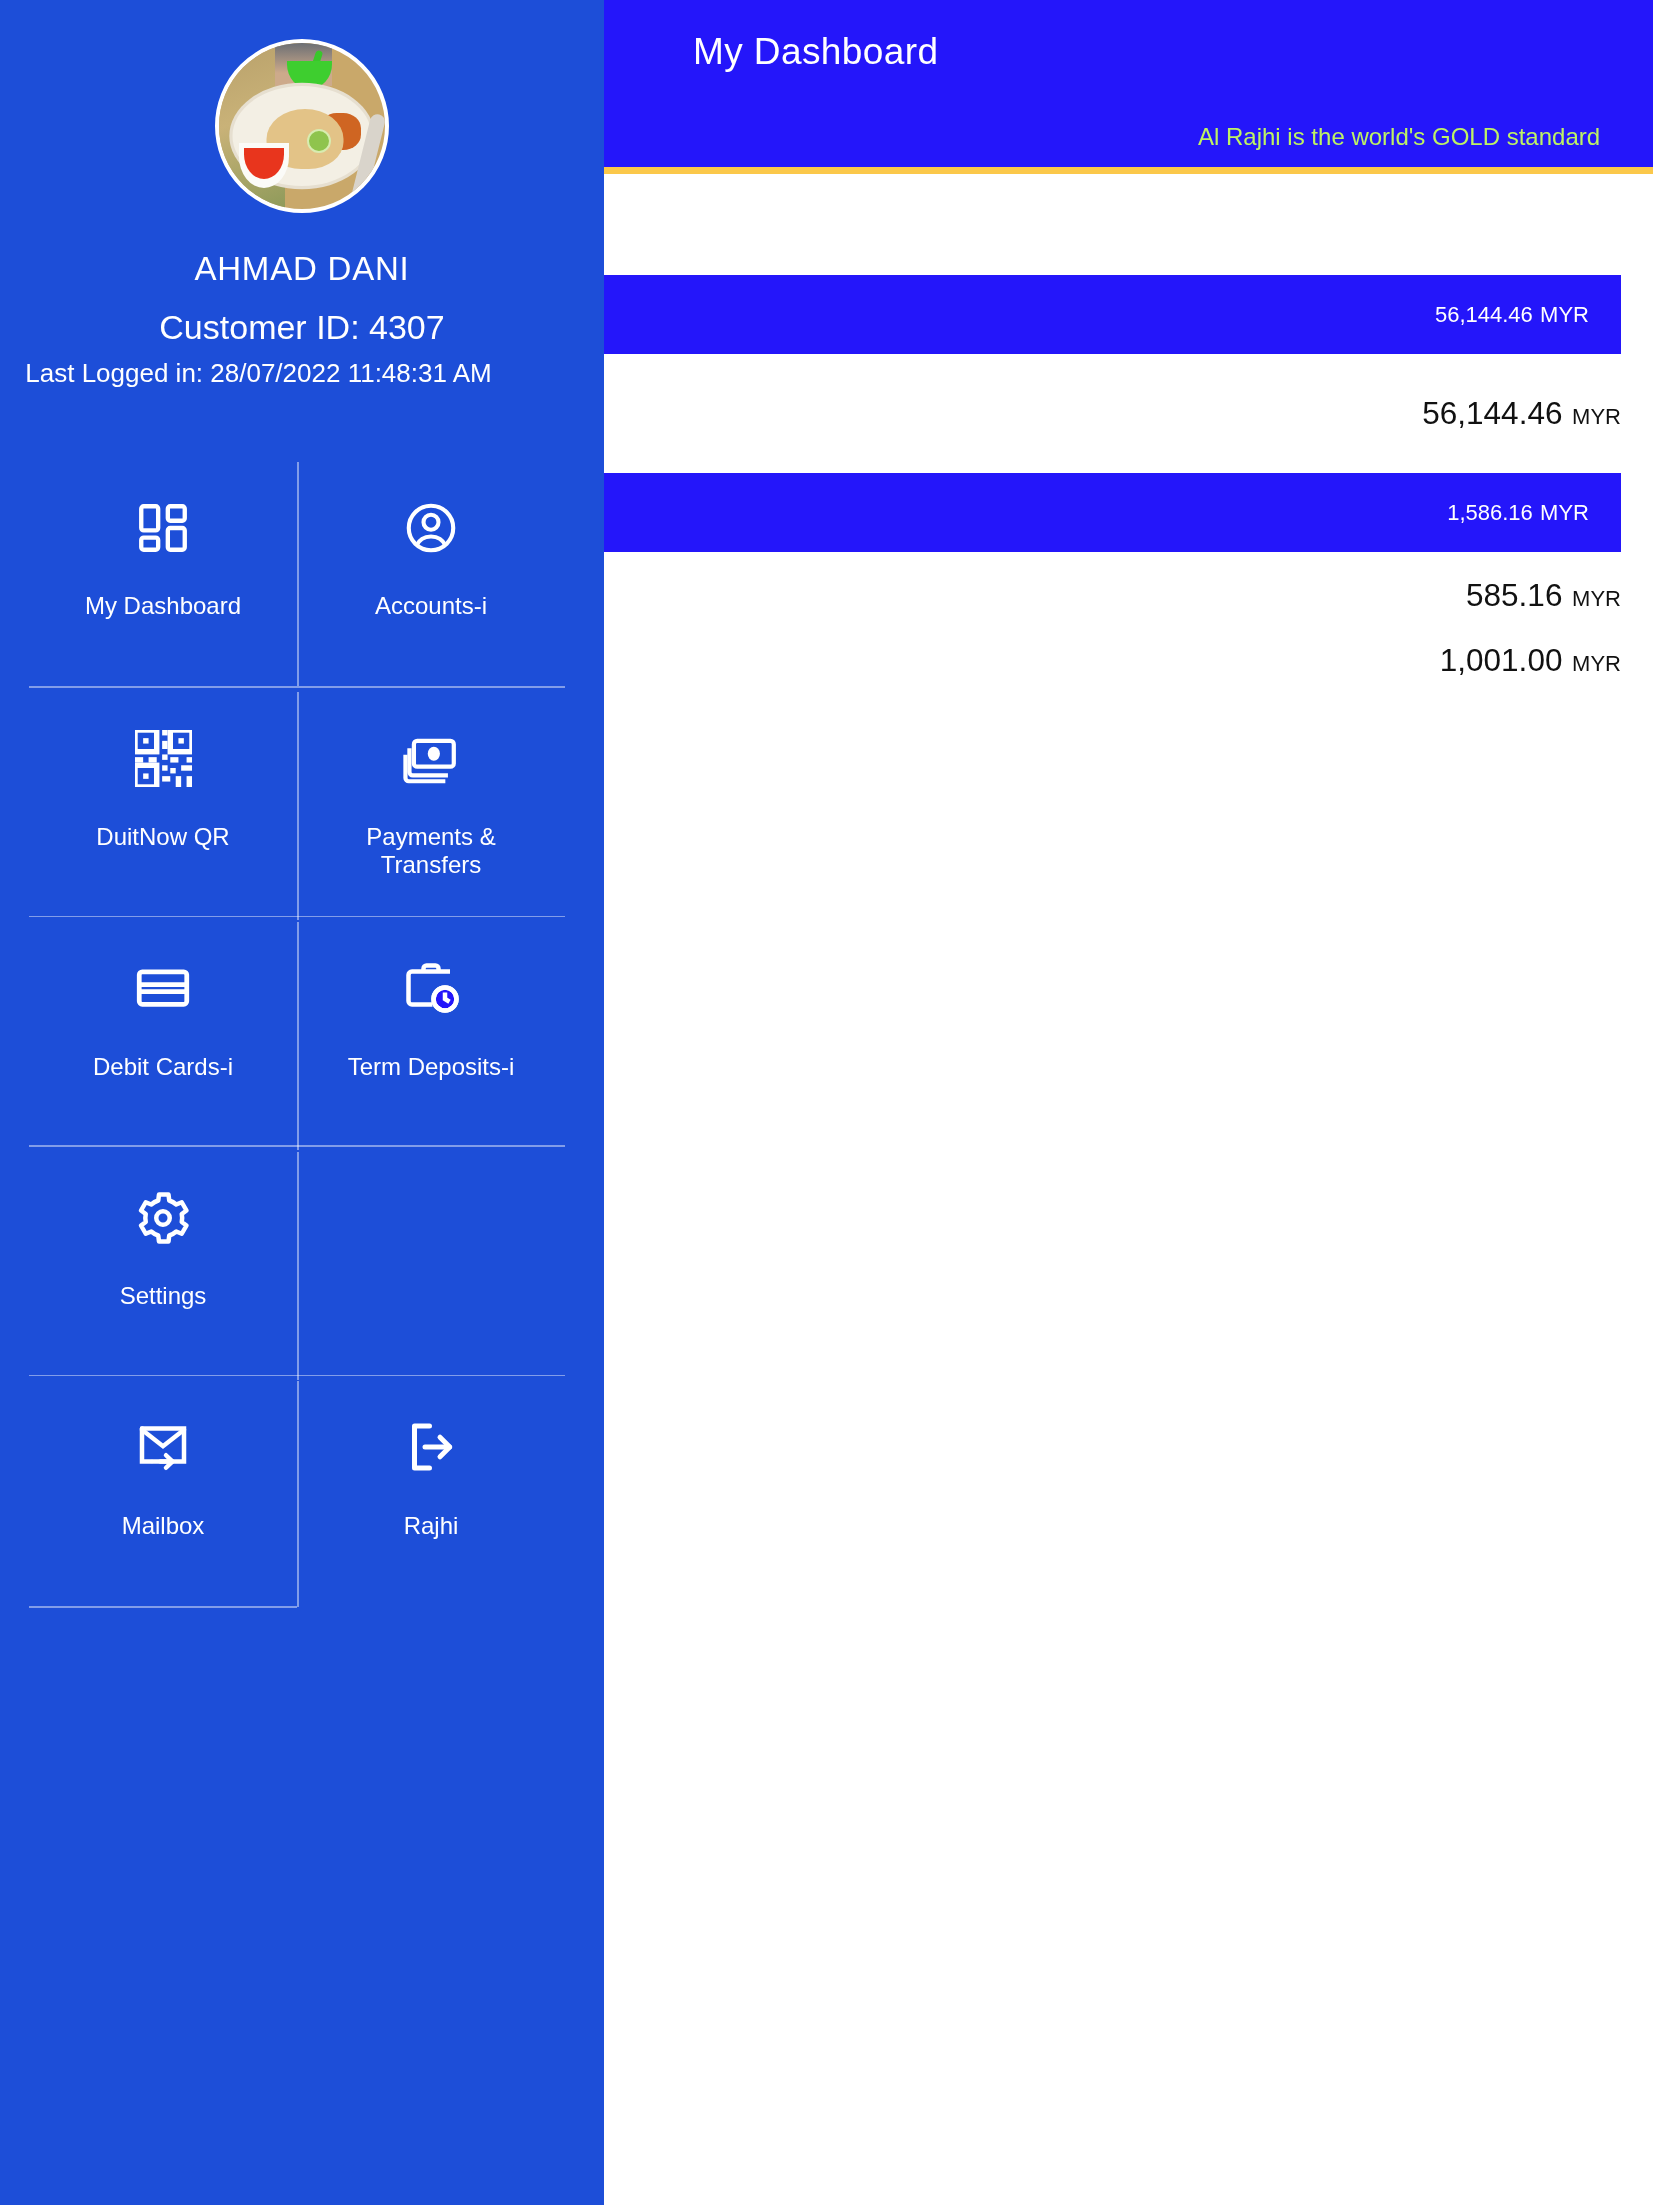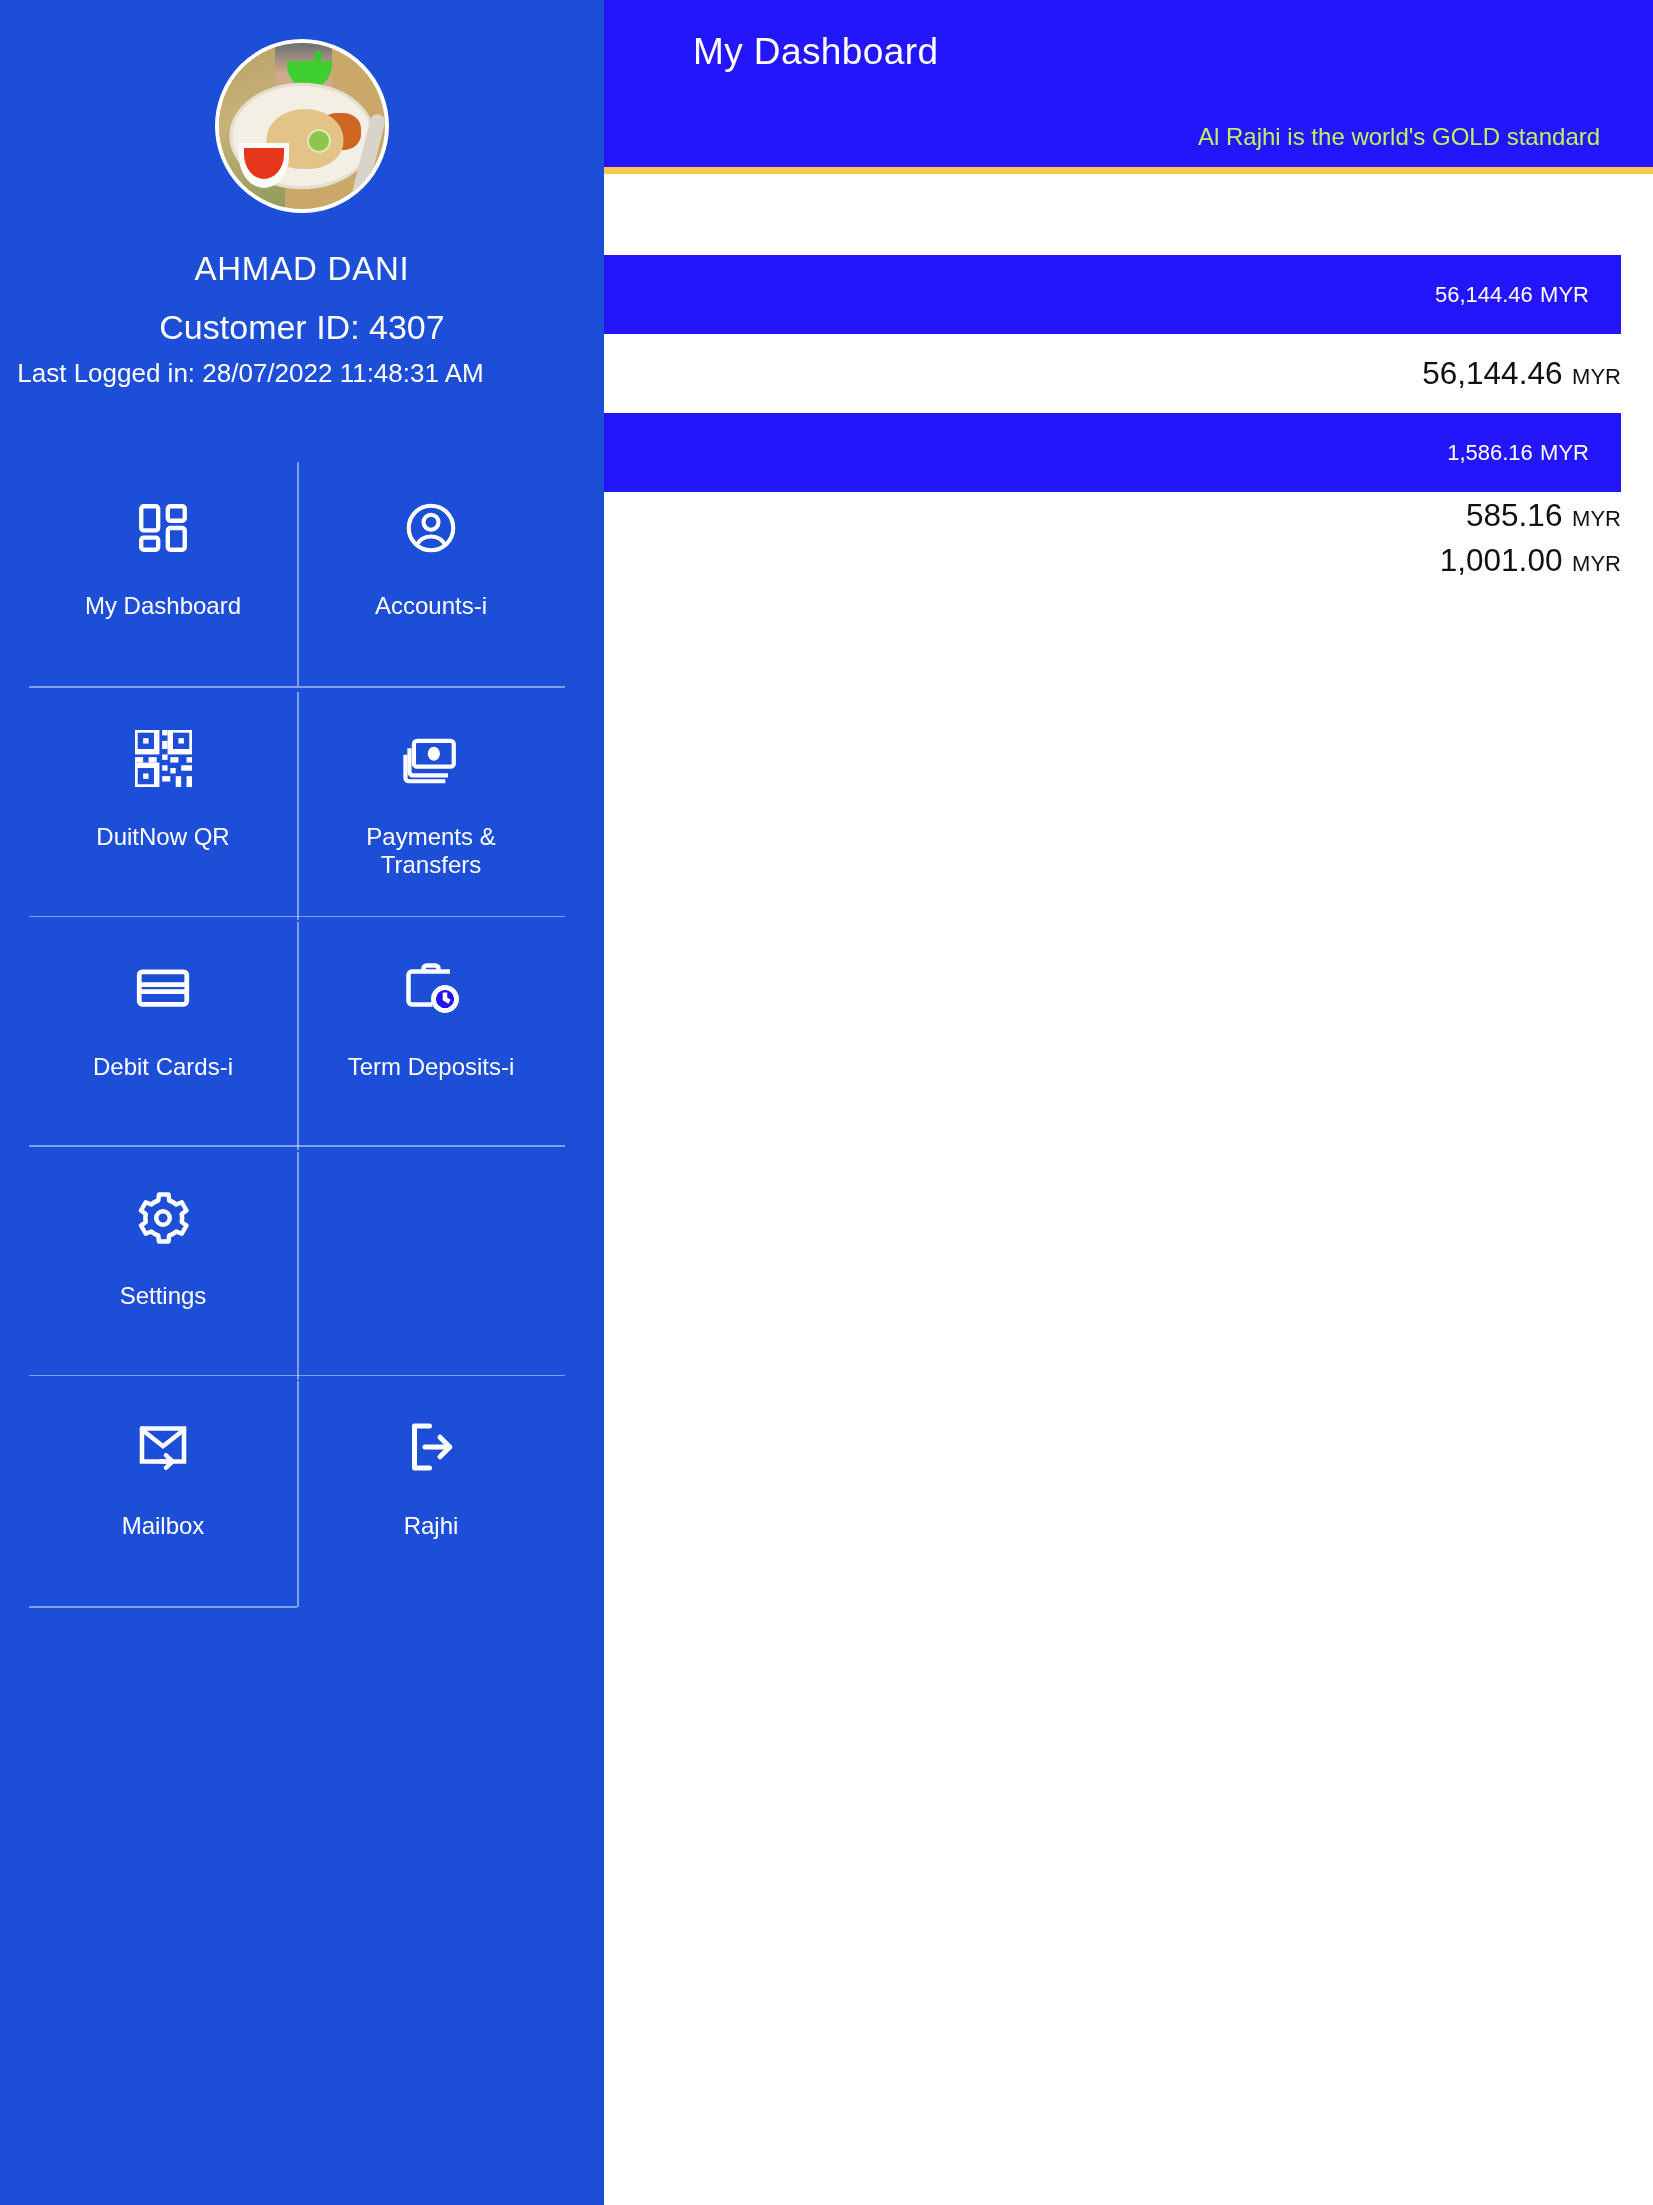--- a/index.html
+++ b/index.html
@@ -138,21 +138,21 @@
   .cust-id {
     position: absolute;
     left: 0; top: 308px;
     width: 604px;
     text-align: center;
     color: #ffffff;
     font-size: 34px;
   }
   .last-login {
     position: absolute;
-    left: 1px; top: 358px;
+    left: 9px; top: 358px;
     width: 499px;
     text-align: center;
     color: #ffffff;
     font-size: 26px;
   }
 
   
   .menu {
     position: absolute;
     left: 29px; top: 457px;
@@ -257,20 +257,21 @@
     position: absolute;
     left: 0; top: 174px;
     width: 1049px;
   }
   .acct-row {
     position: relative;
     width: 1049px;
     display: flex;
     align-items: center;
     justify-content: flex-end;
+    margin-top: 20px;
   }
   .acct-row .amt {
     display: flex;
     align-items: baseline;
     justify-content: flex-end;
   }
   .acct-row.blue {
     background: #2416fa;
     height: 79px;
     width: 1017px;

